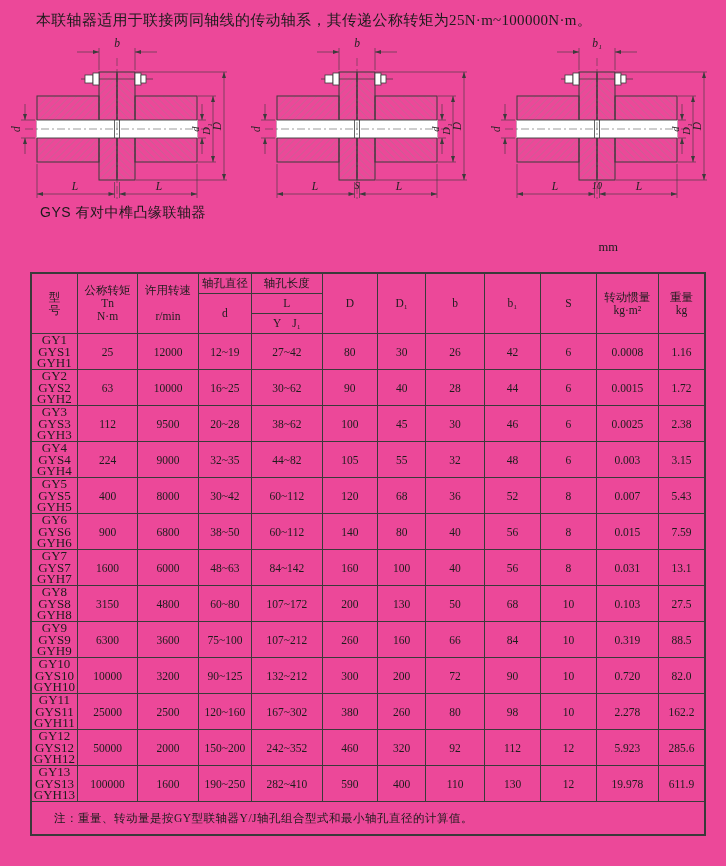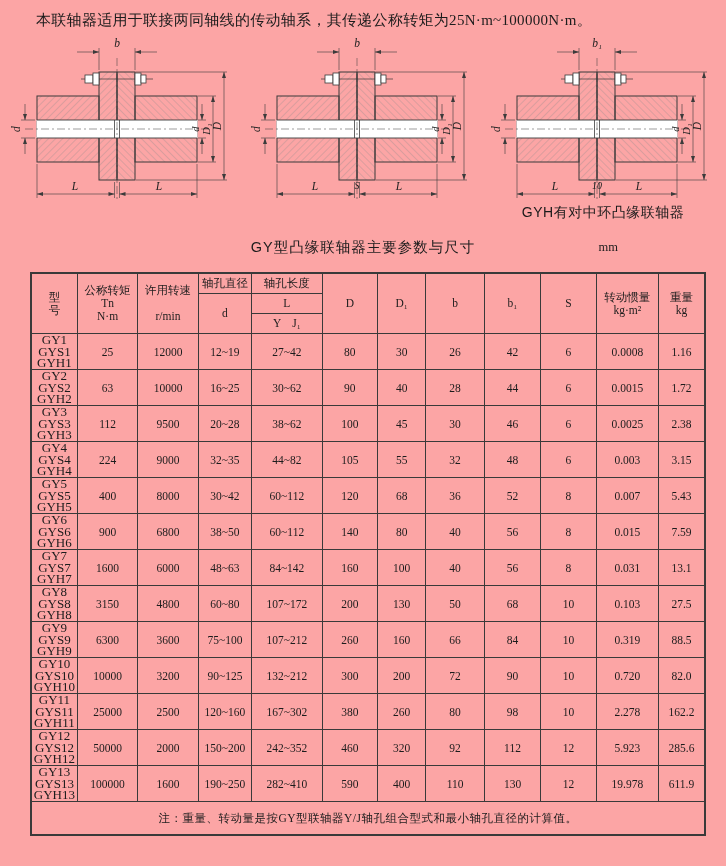--- a/index.html
+++ b/index.html
@@ -1,37 +1,37 @@
 <!DOCTYPE html>
 <html><head>
 <meta charset="utf-8">
 <style>
   html,body{margin:0;padding:0;background:#e8e8e8;}
-  .page{width:726px;height:866px;background:#fca5a5;position:relative;overflow:hidden;
+  .page{width:726px;height:866px;background:#ec4899;position:relative;overflow:hidden;
         font-family:"Liberation Serif","DejaVu Serif",serif;color:#1c1c1c;}
   .intro{padding:10px 18px 0 36px;font-size:15px;line-height:20px;letter-spacing:.3px;}
   .figures{display:flex;justify-content:center;gap:12px;margin-top:2px;padding:0 4px;}
   .figure{width:228px;text-align:center;}
   .figure svg{display:block;margin:0 auto;}
   .fig-caption{margin-top:0;font-family:"Liberation Sans","DejaVu Sans",sans-serif;
         font-size:14px;color:#1a1a1a;letter-spacing:.5px;}
   .title-row{position:relative;height:24px;margin-top:16px;}
   .table-title{position:absolute;left:0;right:0;text-align:center;
         font-family:"Liberation Sans","DejaVu Sans",sans-serif;font-size:14.5px;letter-spacing:1px;}
   .unit-label{position:absolute;right:108px;top:2px;font-size:12.5px;}
   table.params{margin:10px 0 0 30px;border-collapse:collapse;table-layout:fixed;width:676px;
         border:2px solid #3a3a3a;}
   table.params th,table.params td{border:1px solid #3a3a3a;font-weight:normal;
         font-size:11.5px;text-align:center;vertical-align:middle;padding:0;color:#1c1c1c;}
   table.params thead th{height:19px;line-height:13px;}
   .pre{white-space:pre-line;}
   table.params tbody td{height:35px;}
   td.model-cell div{font-size:13px;line-height:11.6px;}
-  tfoot td.note-cell{text-align:center;height:26px;font-size:11.5px;
-        padding:3px 0 !important;letter-spacing:.5px;}
+  tfoot td.note-cell{text-align:left;height:26px;font-size:11.5px;
+        padding:3px 22px !important;letter-spacing:.5px;}
 </style>
 </head>
 <body>
 
 <div class="page">
 
   <div class="intro">本联轴器适用于联接两同轴线的传动轴系，其传递公称转矩为25N·m~100000N·m。</div>
 
   <div class="figures">
     <div class="figure">
@@ -99,20 +99,21 @@
           <line x1="106.5" y1="150" x2="106.5" y2="166" stroke="#3b3b3b" stroke-width="0.6"></line>
           <line x1="24" y1="162" x2="101.5" y2="162" stroke="#3b3b3b" stroke-width="0.6"></line>
           <polygon points="24,162 30,160 30,164" fill="#3b3b3b"></polygon>
           <polygon points="101.5,162 95.5,160 95.5,164" fill="#3b3b3b"></polygon>
           <line x1="106.5" y1="162" x2="184" y2="162" stroke="#3b3b3b" stroke-width="0.6"></line>
           <polygon points="106.5,162 112.5,160 112.5,164" fill="#3b3b3b"></polygon>
           <polygon points="184,162 178,160 178,164" fill="#3b3b3b"></polygon>
           <text x="62" y="158" text-anchor="middle" font-size="11.5" font-style="italic" font-family="&quot;Liberation Serif&quot;,&quot;DejaVu Serif&quot;,serif" fill="#222">L</text>
           <text x="146" y="158" text-anchor="middle" font-size="11.5" font-style="italic" font-family="&quot;Liberation Serif&quot;,&quot;DejaVu Serif&quot;,serif" fill="#222">L</text>
         </svg>
+      <div class="fig-caption">GYS  有对中榫凸缘联轴器</div>
     </div>
     <div class="figure">
       <svg id="fig1" width="228" height="172" viewBox="0 0 220 172">
           <defs>
             <pattern id="hA1" width="5" height="5" patternUnits="userSpaceOnUse" patternTransform="rotate(45)">
               <line x1="0" y1="0" x2="0" y2="5" stroke="#8a8a8a" stroke-width="0.6"></line>
             </pattern>
             <pattern id="hB1" width="5" height="5" patternUnits="userSpaceOnUse" patternTransform="rotate(-45)">
               <line x1="0" y1="0" x2="0" y2="5" stroke="#8a8a8a" stroke-width="0.6"></line>
             </pattern>
@@ -247,26 +248,24 @@
           <line x1="24" y1="162" x2="101.5" y2="162" stroke="#3b3b3b" stroke-width="0.6"></line>
           <polygon points="24,162 30,160 30,164" fill="#3b3b3b"></polygon>
           <polygon points="101.5,162 95.5,160 95.5,164" fill="#3b3b3b"></polygon>
           <line x1="106.5" y1="162" x2="184" y2="162" stroke="#3b3b3b" stroke-width="0.6"></line>
           <polygon points="106.5,162 112.5,160 112.5,164" fill="#3b3b3b"></polygon>
           <polygon points="184,162 178,160 178,164" fill="#3b3b3b"></polygon>
           <text x="62" y="158" text-anchor="middle" font-size="11.5" font-style="italic" font-family="&quot;Liberation Serif&quot;,&quot;DejaVu Serif&quot;,serif" fill="#222">L</text>
           <text x="146" y="158" text-anchor="middle" font-size="11.5" font-style="italic" font-family="&quot;Liberation Serif&quot;,&quot;DejaVu Serif&quot;,serif" fill="#222">L</text>
           <text x="104" y="157" text-anchor="middle" font-size="10" font-style="italic" font-family="&quot;Liberation Serif&quot;,&quot;DejaVu Serif&quot;,serif" fill="#222">10</text>
         </svg>
-      <div class="fig-caption">GYH有对中环凸缘联轴器</div>
     </div>
   </div>
 
   <div class="title-row">
-    <div class="table-title">GY型凸缘联轴器主要参数与尺寸</div>
     <div class="unit-label">mm</div>
   </div>
 
   <table class="params">
     <colgroup>
       <col style="width:46px">
         <col style="width:60px">
         <col style="width:60px">
       <col style="width:53px">
         <col style="width:70px">

